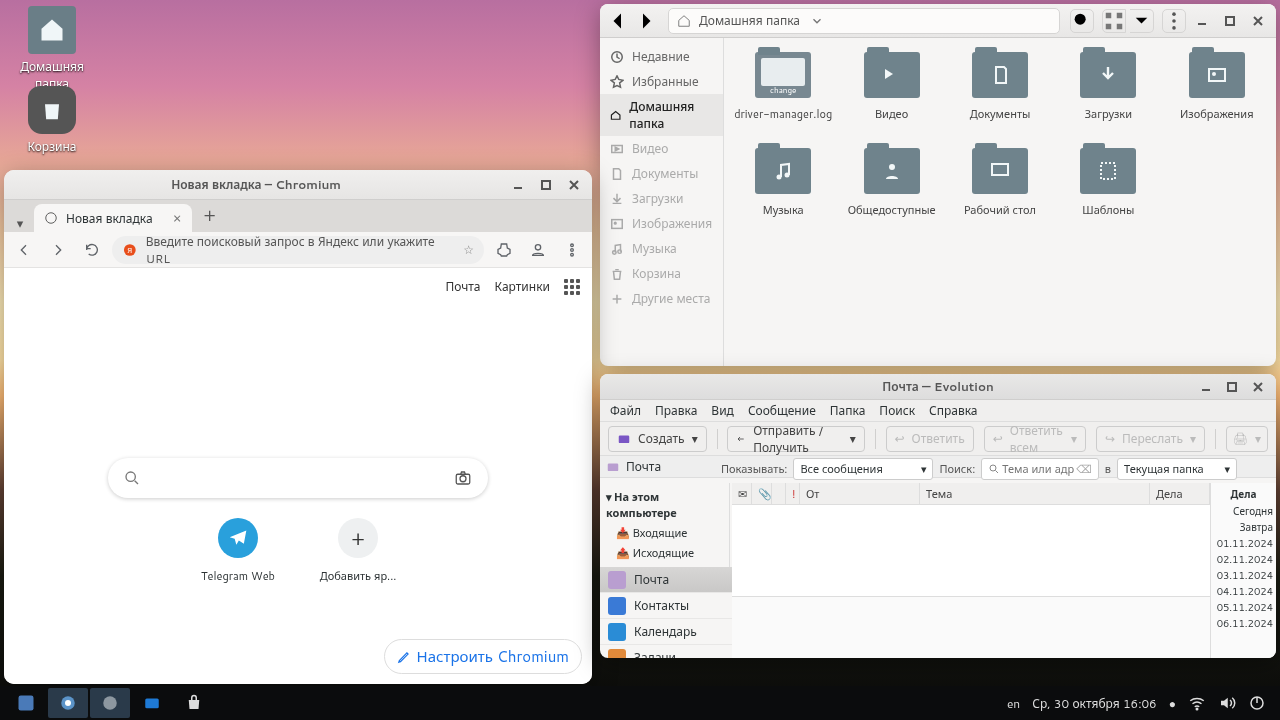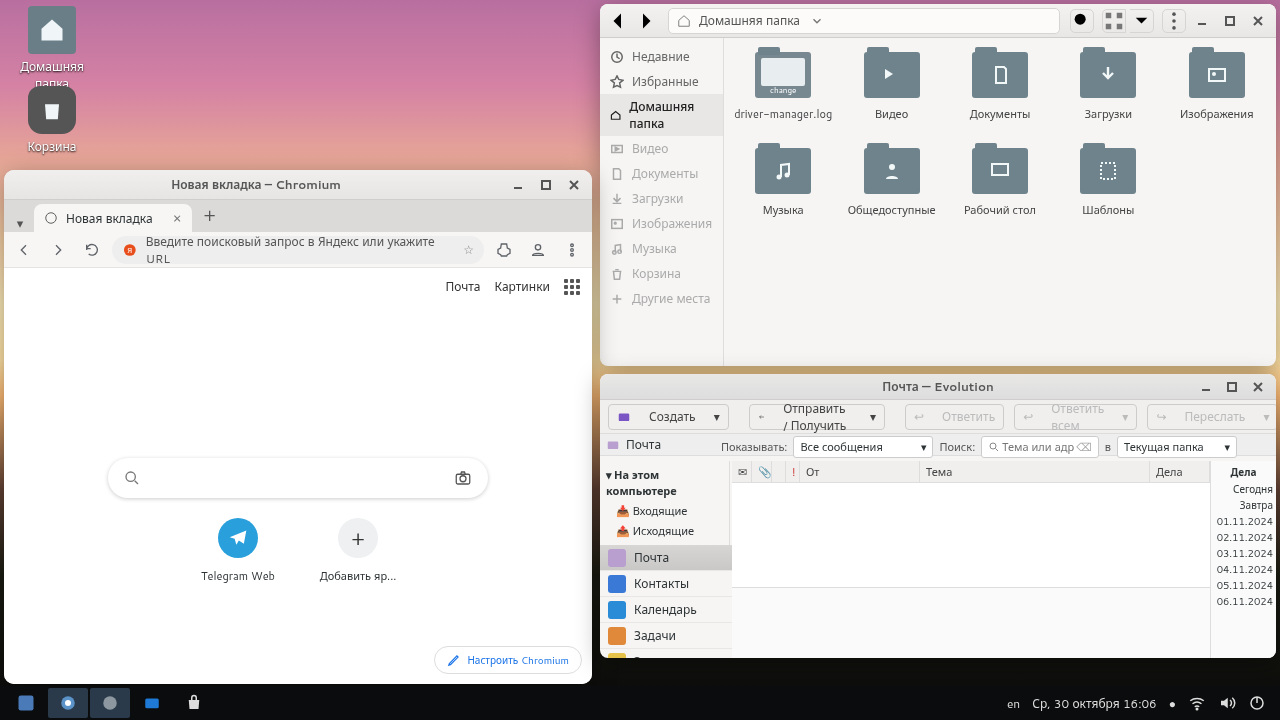--- a/index.html
+++ b/index.html
@@ -56,29 +56,29 @@
 .addr{flex:1;height:28px;background:#eee;border-radius:14px;display:flex;align-items:center;padding:0 10px;gap:8px;font-size:12px;color:#555;}
 .addr .star{margin-left:auto;color:#888;}
 .content{flex:1;background:#fff;position:relative;}
 .ntp-links{position:absolute;right:12px;top:10px;display:flex;gap:14px;align-items:center;font-size:12px;color:#333;}
 .ntp-links .apps{width:16px;height:16px;display:grid;grid-template-columns:repeat(3,4px);grid-template-rows:repeat(3,4px);gap:2px;}
 .ntp-links .apps span{background:#555;border-radius:1px;}
 .searchbox{position:absolute;left:50%;top:190px;transform:translateX(-50%);width:380px;height:40px;border-radius:22px;box-shadow:0 1px 4px rgba(0,0,0,.2);display:flex;align-items:center;padding:0 16px;gap:10px;color:#666;}
 .shortcuts{position:absolute;left:50%;top:250px;transform:translateX(-50%);display:flex;gap:40px;}
 .shortcut{display:flex;flex-direction:column;align-items:center;gap:10px;font-size:11px;width:80px;text-align:center;cursor:pointer;}
 .shortcut .circ{width:40px;height:40px;border-radius:50%;background:#eef0f1;display:flex;align-items:center;justify-content:center;}
-.customize{position:absolute;right:10px;bottom:10px;border:1px solid #ddd;border-radius:18px;padding:6px 12px;font-size:10px;color:#1a73e8;display:flex;gap:6px;align-items:center;cursor:pointer;}
+.customize{position:absolute;right:10px;bottom:10px;border:1px solid #ddd;border-radius:18px;padding:6px 12px;font-size:15px;color:#1a73e8;display:flex;gap:6px;align-items:center;cursor:pointer;}
 
 
 #evo{left:600px;top:374px;width:676px;height:284px;border-radius:8px;}
 #evo .titlebar{height:26px;background:linear-gradient(#e9e8e7,#ddd);justify-content:center;}
 .menubar{height:22px;background:#f0efee;display:flex;gap:14px;padding:0 10px;font-size:12px;align-items:center;border-bottom:1px solid #ddd;}
 .menubar div{cursor:pointer;}
 .toolbar{height:34px;background:#f0efee;display:flex;align-items:center;padding:0 8px;gap:10px;border-bottom:1px solid #ddd;font-size:12px;color:#444;}
-.toolbar .split{border:1px solid #ccc;border-radius:4px;height:26px;display:flex;align-items:center;padding:0 8px;gap:18px;cursor:pointer;}
+.toolbar .split{border:1px solid #ccc;border-radius:4px;height:26px;display:flex;align-items:center;padding:0 8px;gap:7px;cursor:pointer;}
 .toolbar .ghost{color:#bbb;}
 .toolbar .sep{width:1px;height:20px;background:#d0cfce;}
 .filterbar{height:28px;background:#f0efee;display:flex;align-items:center;gap:6px;padding:0 6px;font-size:11px;border-bottom:1px solid #ddd;}
 .filterbar .label{color:#555;}
 .filterbar .combo{border:1px solid #ccc;border-radius:3px;height:22px;display:flex;align-items:center;padding:0 6px;gap:2px;background:#fff;}
 .filterbar input{border:none;outline:none;font-size:11px;width:72px;background:transparent;}
 .evo-body{flex:1;display:flex;min-height:0;}
 .evo-tree{width:130px;border-right:1px solid #ddd;font-size:11px;padding:4px 2px;}
 .evo-tree .node{padding:2px 4px 2px 14px;cursor:pointer;}
 .evo-tree .node.bold{font-weight:700;padding-left:4px;}
@@ -477,20 +477,29 @@
             <rect x="1" y="1" width="8" height="8"></rect>
           </svg>
         </div>
       <div class="tb-btn tb-close">
           <svg viewBox="0 0 10 10">
             <path d="M1 1l8 8M9 1l-8 8"></path>
           </svg>
         </div>
     </div>
   </div>
+  <div class="menubar" id="evo-menubar">
+      <div>Файл</div>
+      <div>Правка</div>
+      <div>Вид</div>
+      <div>Сообщение</div>
+      <div>Папка</div>
+      <div>Поиск</div>
+      <div>Справка</div>
+    </div>
   <div class="toolbar">
     <div class="split">
       <svg width="14" height="14" viewBox="0 0 24 24" fill="#7a56c4">
           <rect x="3" y="6" width="18" height="13" rx="2"></rect>
         </svg>
       <span>Создать</span>
         <span>▾</span>
     </div>
     <div class="sep"></div>
     <div class="split">

